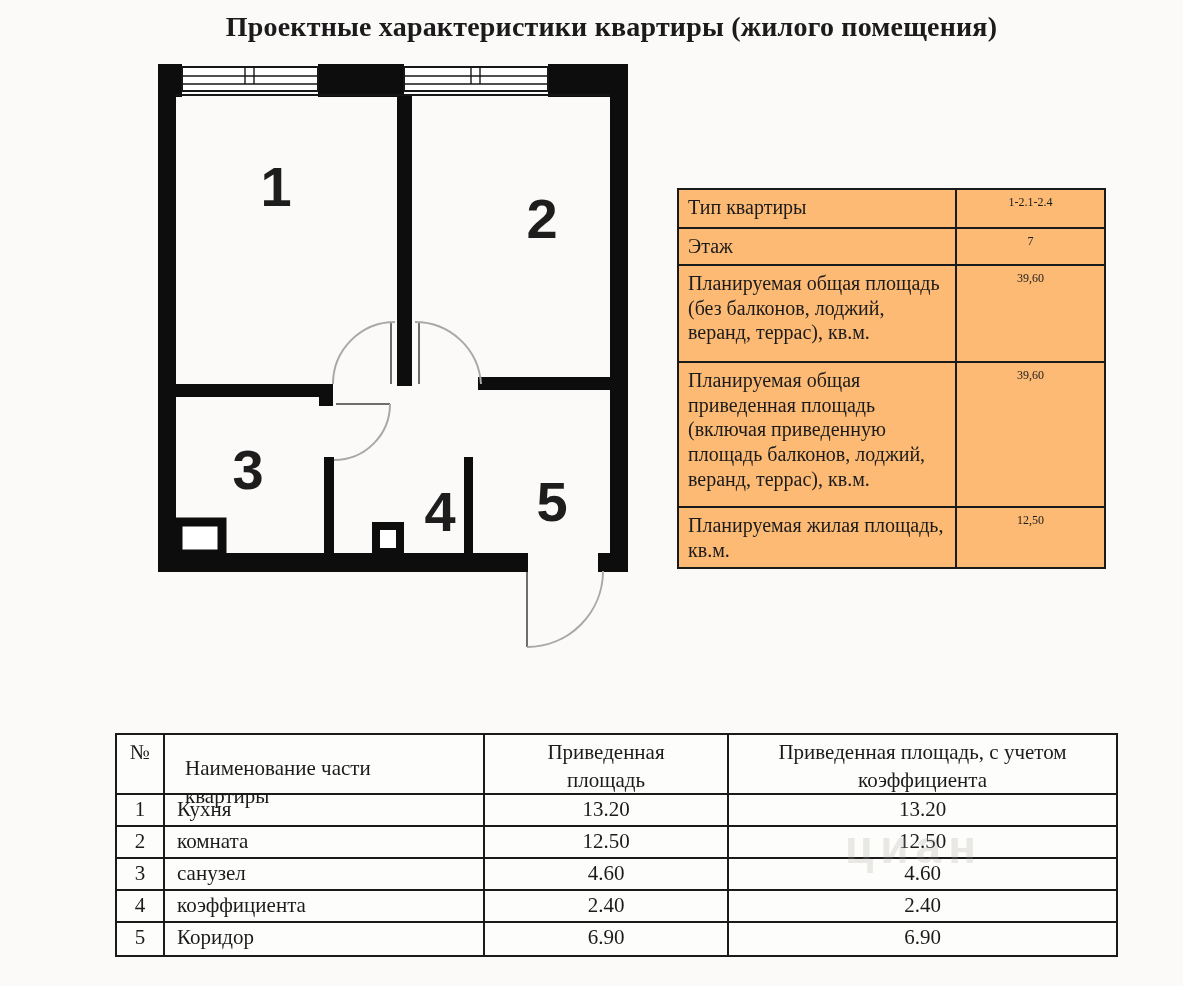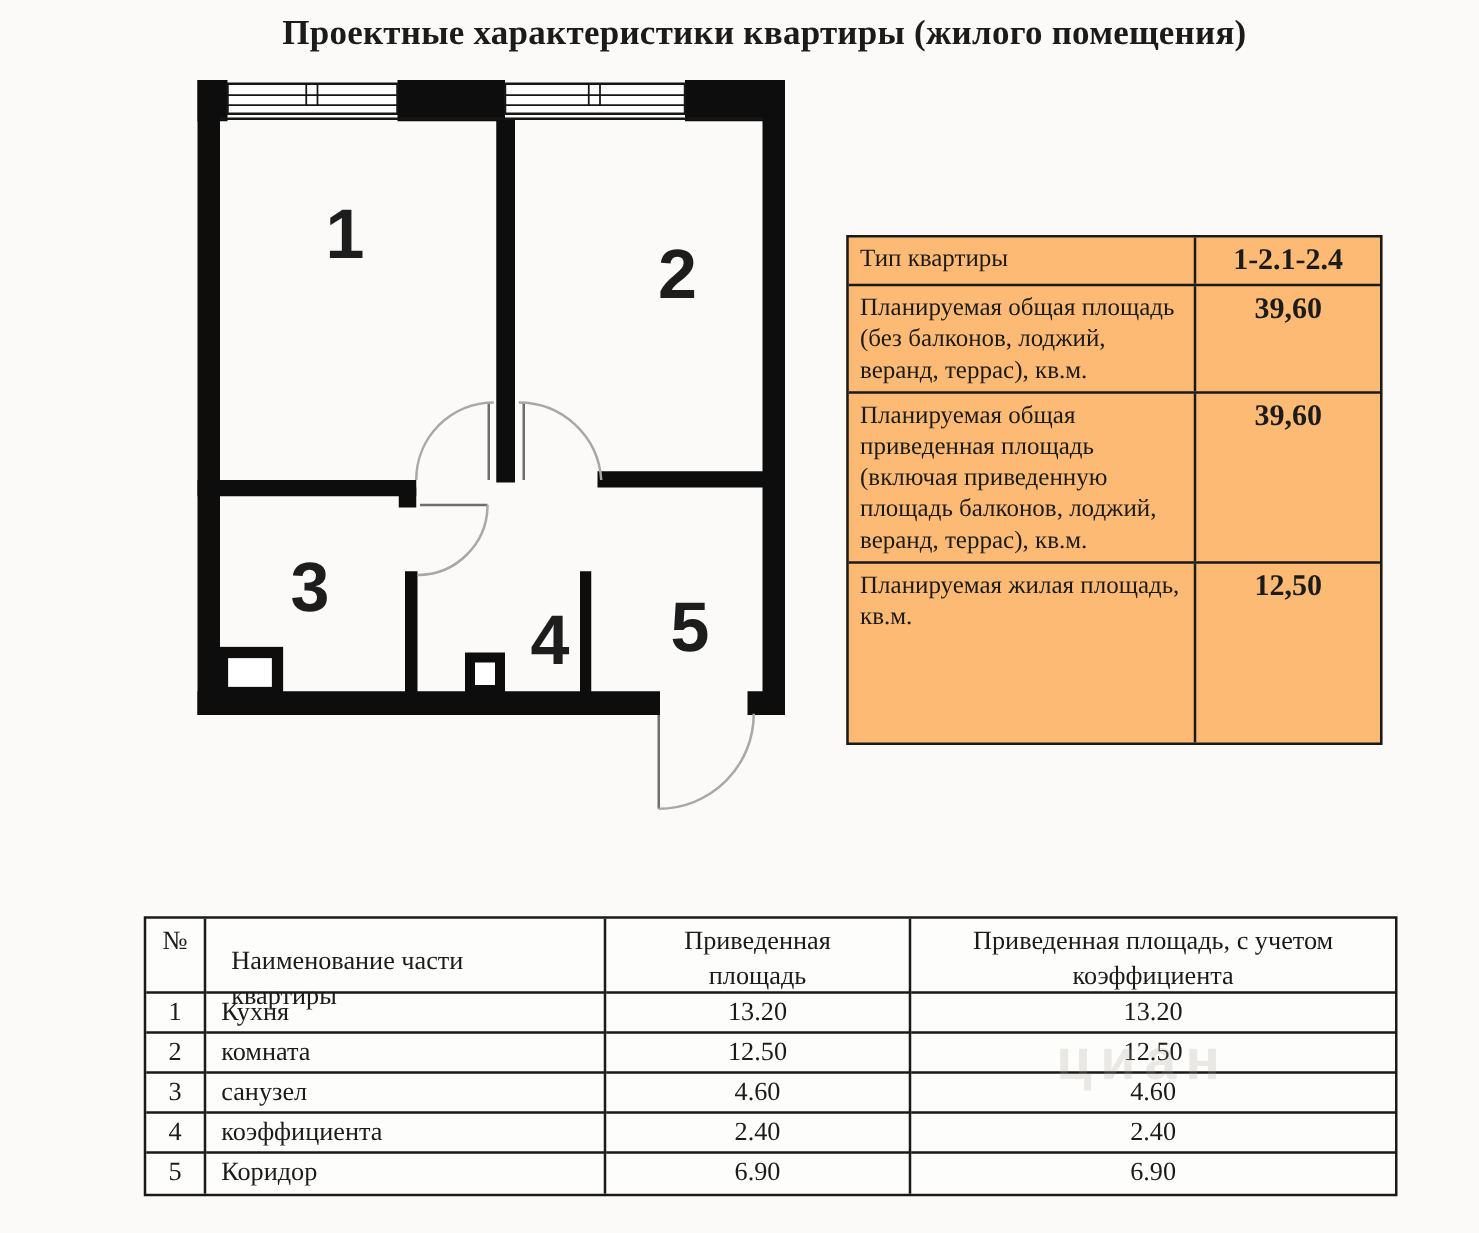--- a/index.html
+++ b/index.html
@@ -27,21 +27,21 @@
     position:absolute; left:677px; top:188px; width:429px;
     border:2px solid #1a1a1a; background:#fdba74;
   }
   .spec-row { display:flex; border-bottom:2px solid #1a1a1a; }
   .spec-row:last-child { border-bottom:none; }
   .spec-label {
     width:278px; border-right:2px solid #1a1a1a;
     padding:5px 10px 5px 9px; font-size:20px; line-height:1.24;
   }
   .spec-value {
-    flex:1; text-align:center; font-weight:bold; font-size:24px; padding-top:5px;
+    flex:1; text-align:center; font-weight:normal; font-size:12px; padding-top:5px;
   }
   .spec-row:nth-child(1) .spec-label { min-height:37px; }
   .spec-row:nth-child(2) .spec-label { min-height:34px; }
   .spec-row:nth-child(3) .spec-label { min-height:95px; }
   .spec-row:nth-child(4) .spec-label { min-height:143px; }
   .spec-row:nth-child(5) .spec-label { min-height:58px; }
 
   
   .rooms {
     position:absolute; left:115px; top:733px; width:1003px;
@@ -141,20 +141,24 @@
       <text x="552" y="521">5</text>
     </g>
   </svg>
 
   <div class="specs">
     <div class="spec-row">
       <div class="spec-label">Тип квартиры</div>
       <div class="spec-value">1-2.1-2.4</div>
     </div>
     <div class="spec-row">
+      <div class="spec-label">Этаж</div>
+      <div class="spec-value">7</div>
+    </div>
+    <div class="spec-row">
       <div class="spec-label">Планируемая общая площадь (без балконов, лоджий, веранд, террас), кв.м.</div>
       <div class="spec-value">39,60</div>
     </div>
     <div class="spec-row">
       <div class="spec-label">Планируемая общая приведенная площадь (включая приведенную площадь балконов, лоджий, веранд, террас), кв.м.</div>
       <div class="spec-value">39,60</div>
     </div>
     <div class="spec-row">
       <div class="spec-label">Планируемая жилая площадь, кв.м.</div>
       <div class="spec-value">12,50</div>

